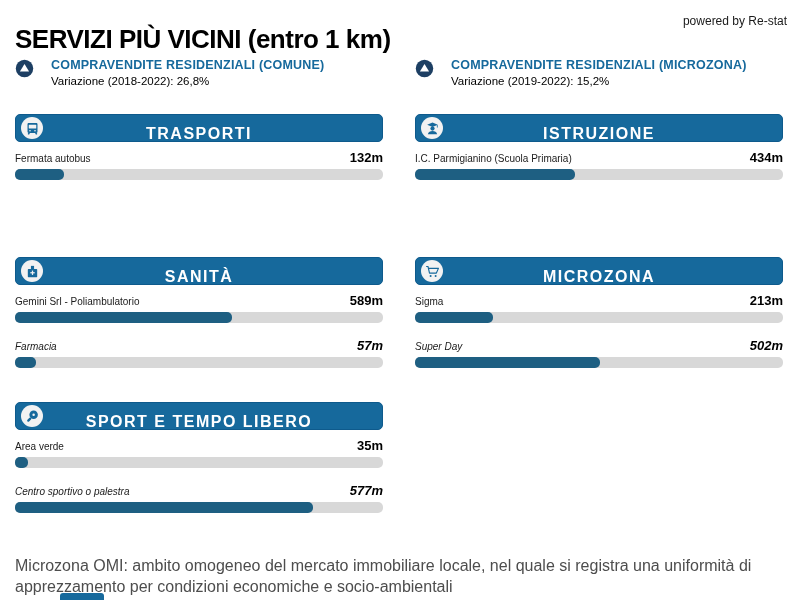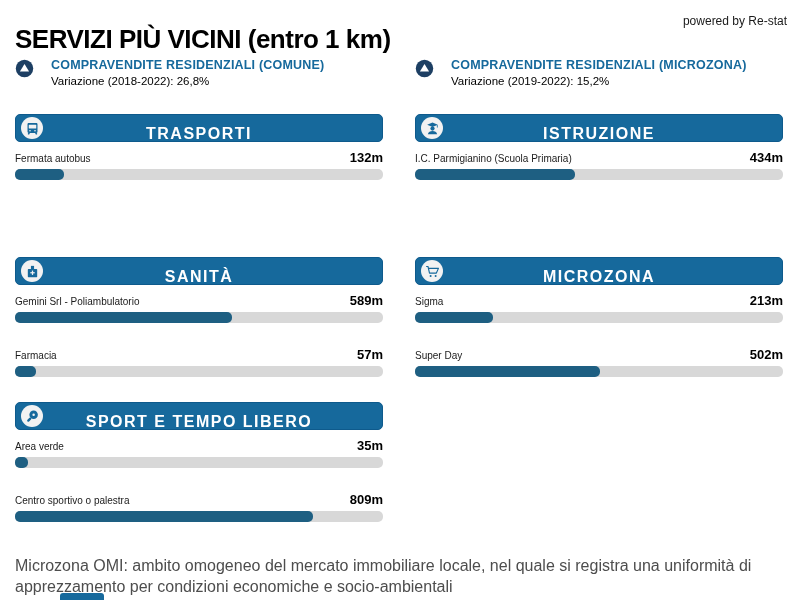--- a/index.html
+++ b/index.html
@@ -20,21 +20,21 @@
 
   .svc { position:absolute; width:368px; }
   .svc-head { position:relative; height:28px; background:#16699c; border:1px solid #0e5a8c;
               border-radius:5px; display:flex; align-items:center; justify-content:center; }
   .svc-icon { position:absolute; left:5px; top:2px; width:22px; height:22px; background:#f2f2f2;
               border-radius:50%; display:flex; align-items:center; justify-content:center; }
   .svc-icon svg { width:15px; height:15px; display:block; }
   .svc-title { color:#fff; font-weight:bold; font-size:16px; letter-spacing:1.5px;margin-top:12px; }
 
   .item { margin-top:8px; }
-  .item + .item { margin-top:24px; }
+  .item + .item { margin-top:15px;font-style:italic; }
   .item-line { display:flex; justify-content:space-between; align-items:baseline; }
   .item-label { font-size:10px; color:#1a1a1a; }
   .item-value { font-size:13px; font-weight:bold; color:#000; }
   .bar { margin-top:4px; height:11px; background:#d8d8d8; border-radius:5px; position:relative; }
   .bar-fill { position:absolute; left:0; top:0; bottom:0; background:#1e5f82; border-radius:5px; }
 
   #footer { position:absolute; left:15px; top:556px; width:780px; font-size:16px;
             color:#4d4d4d; line-height:1.3; }
   #bottom-fragment { position:absolute; left:60px; top:593px; width:44px; height:7px;
                      background:#16699c; border-radius:3px 3px 0 0; }
@@ -204,21 +204,21 @@
       <span class="item-label">Area verde</span>
       <span class="item-value">35m</span>
     </div>
     <div class="bar">
       <div class="bar-fill" style="width: 3.5%;"></div>
     </div>
   </div>
           <div class="item">
     <div class="item-line">
       <span class="item-label">Centro sportivo o palestra</span>
-      <span class="item-value">809m</span>
+      <span class="item-value">577m</span>
     </div>
     <div class="bar">
       <div class="bar-fill" style="width: 80.9%;"></div>
     </div>
   </div>
         </div>
   </section>
     </div>
 
   <div id="footer">Microzona OMI: ambito omogeneo del mercato immobiliare locale, nel quale si registra una uniformità di apprezzamento per condizioni economiche e socio-ambientali</div>

